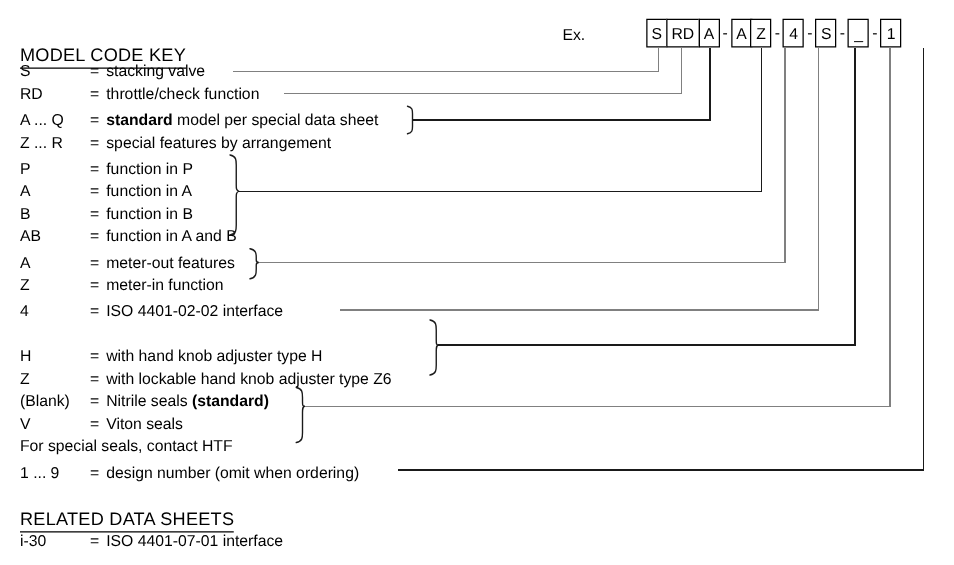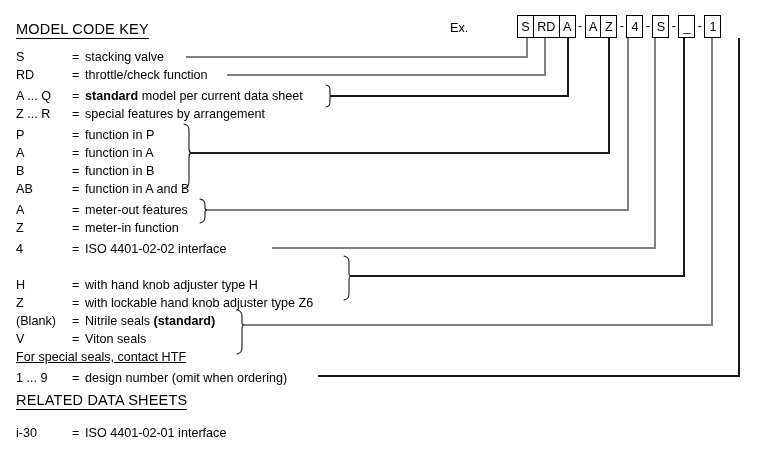--- a/index.html
+++ b/index.html
@@ -12,20 +12,21 @@
     overflow:hidden;
   }
   .page{position:absolute;inset:0;}
 
   
   .heading{
     position:absolute;
     font-size:14.5px;
     letter-spacing:.2px;
     white-space:nowrap;
+    margin-top:16px;
   }
   .heading .rule{
     display:block;
     border-bottom:1.3px solid #000;
     margin-top:1px;
   }
   #model-code-heading{left:16px;top:21px;}
   #related-heading{left:16px;top:392px;}
 
   
@@ -47,21 +48,21 @@
     width:13px;
     vertical-align:top;
   }
   .key-row .desc{
     display:inline-block;
     vertical-align:top;
   }
   .key-row .desc b{font-weight:bold;text-align:right;}
 
   
-  .key-row.spanrow .code{width:auto;text-decoration:underline;}
+  .key-row.spanrow .code{width:auto;}
 
   
   #example-label{
     position:absolute;
     left:450px;top:19px;
     font-size:12.6px;
     line-height:18px;
   }
 
   
@@ -157,21 +158,21 @@
 
   <div class="key-row" style="top:48px">
     <span class="code">S</span><span class="eq">=</span><span class="desc">stacking valve</span>
   </div>
 
   <div class="key-row" style="top:66px">
     <span class="code">RD</span><span class="eq">=</span><span class="desc">throttle/check function</span>
   </div>
 
   <div class="key-row" style="top:87px">
-    <span class="code">A ... Q</span><span class="eq">=</span><span class="desc"><b>standard</b><span> model per current data sheet</span></span>
+    <span class="code">A ... Q</span><span class="eq">=</span><span class="desc"><b>standard</b><span> model per special data sheet</span></span>
   </div>
 
   <div class="key-row" style="top:105px">
     <span class="code">Z ... R</span><span class="eq">=</span><span class="desc">special features by arrangement</span>
   </div>
 
   <div class="key-row" style="top:126px">
     <span class="code">P</span><span class="eq">=</span><span class="desc">function in P</span>
   </div>
 
@@ -218,21 +219,21 @@
 
   <div class="key-row spanrow" style="top:348px">
     <span class="code">For special seals, contact HTF</span>
   </div>
 
   <div class="key-row" style="top:369px">
     <span class="code">1 ... 9</span><span class="eq">=</span><span class="desc">design number (omit when ordering)</span>
   </div>
 
   <div class="key-row" style="top:424px">
-    <span class="code">i-30</span><span class="eq">=</span><span class="desc">ISO 4401-02-01 interface</span>
+    <span class="code">i-30</span><span class="eq">=</span><span class="desc">ISO 4401-07-01 interface</span>
   </div>
 
   <svg id="leader-layer" viewBox="0 0 763 452">
     <g stroke="#808080" stroke-width="1.1" fill="none" shape-rendering="crispEdges">
 
       <path d="M186,57 L527,57 L527,38"></path>
 
       <path d="M227,75 L545,75 L545,38"></path>
     </g>
 

